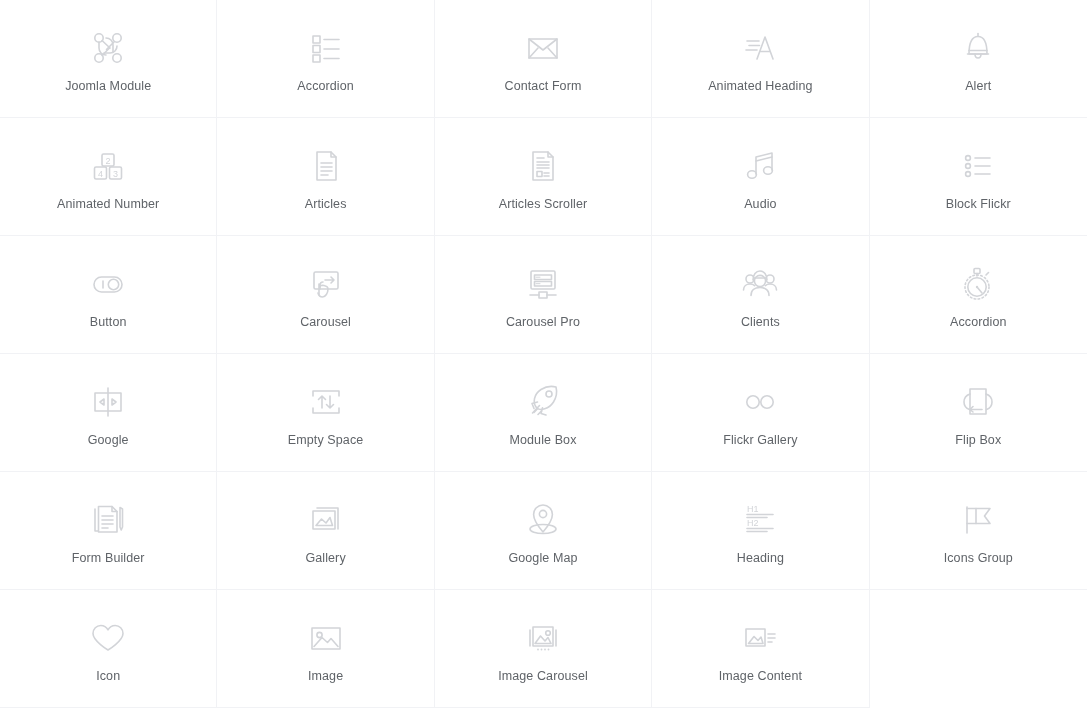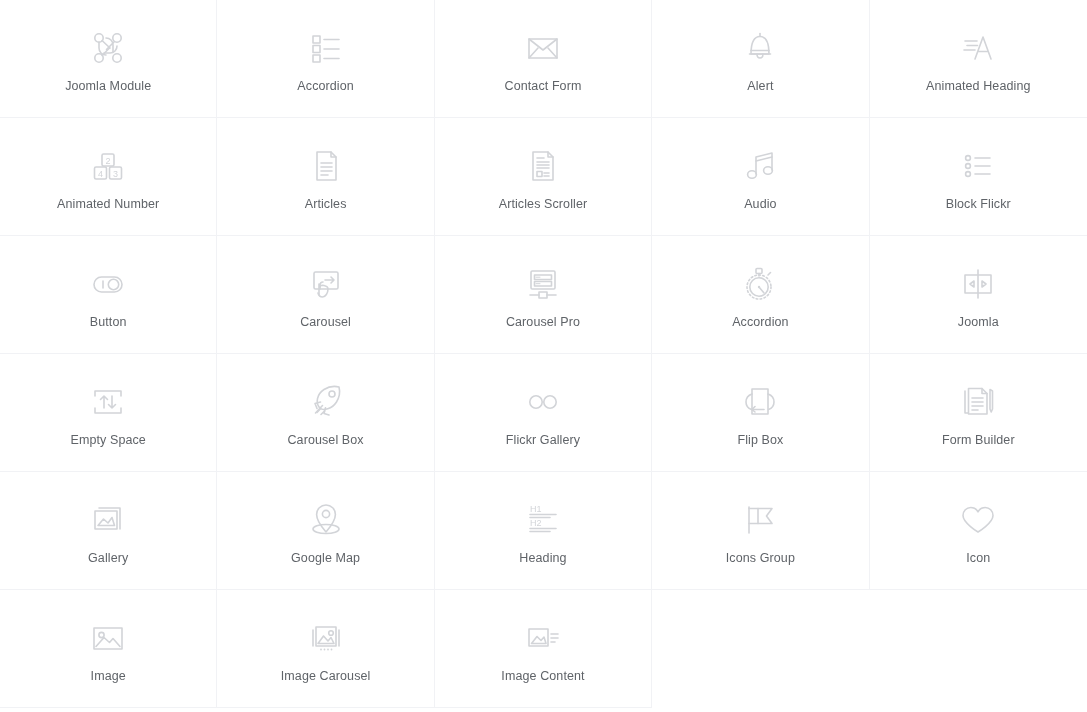--- a/index.html
+++ b/index.html
@@ -121,41 +121,41 @@
         <path d="M8 13 L22 24 L36 13"></path>
         <path d="M8 32 L17 22 M36 32 L27 22"></path>
       </svg>
     </span>
     <span class="element-label">Contact Form</span>
   </div>
 
   <div class="element-cell">
     <span class="icon-wrap">
       <svg viewBox="0 0 44 44">
+        <path d="M19 33 L27 11 L35 33"></path>
+        <line x1="22.5" y1="25.5" x2="31.5" y2="25.5"></line>
+        <line x1="9" y1="15" x2="21" y2="15"></line>
+        <line x1="11" y1="19.5" x2="21.5" y2="19.5"></line>
+        <line x1="8" y1="24" x2="19" y2="24"></line>
+      </svg>
+    </span>
+    <span class="element-label">Animated Heading</span>
+  </div>
+
+  <div class="element-cell">
+    <span class="icon-wrap">
+      <svg viewBox="0 0 44 44">
         <path d="M22 7.5 L22 10"></path>
         <path d="M13 28 C13 20 14.5 10.5 22 10.5 C29.5 10.5 31 20 31 28 Z"></path>
         <line x1="13" y1="24.5" x2="31" y2="24.5"></line>
         <line x1="11.5" y1="28" x2="32.5" y2="28"></line>
         <path d="M19 28 C19 30.5 20.4 32 22 32 C23.6 32 25 30.5 25 28"></path>
       </svg>
     </span>
     <span class="element-label">Alert</span>
-  </div>
-
-  <div class="element-cell">
-    <span class="icon-wrap">
-      <svg viewBox="0 0 44 44">
-        <path d="M19 33 L27 11 L35 33"></path>
-        <line x1="22.5" y1="25.5" x2="31.5" y2="25.5"></line>
-        <line x1="9" y1="15" x2="21" y2="15"></line>
-        <line x1="11" y1="19.5" x2="21.5" y2="19.5"></line>
-        <line x1="8" y1="24" x2="19" y2="24"></line>
-      </svg>
-    </span>
-    <span class="element-label">Animated Heading</span>
   </div>
 
   <div class="element-cell">
     <span class="icon-wrap">
       <svg viewBox="0 0 44 44">
         <rect x="16" y="10" width="12" height="12" rx="1.5"></rect>
         <rect x="8.5" y="23" width="12" height="12" rx="1.5"></rect>
         <rect x="23.5" y="23" width="12" height="12" rx="1.5"></rect>
         <text x="22" y="20" text-anchor="middle">2</text>
         <text x="14.5" y="33" text-anchor="middle">4</text>
@@ -255,20 +255,35 @@
         <line x1="15" y1="15.2" x2="19" y2="15.2" stroke-width="1"></line>
         <line x1="15" y1="21.7" x2="19" y2="21.7" stroke-width="1"></line>
         <line x1="9" y1="33" x2="18" y2="33"></line>
         <line x1="26" y1="33" x2="35" y2="33"></line>
         <rect x="18" y="30" width="8" height="6"></rect>
       </svg>
     </span>
     <span class="element-label">Carousel Pro</span>
   </div>
 
+  <div class="element-cell">
+    <span class="icon-wrap">
+      <svg viewBox="0 0 44 44">
+        <circle cx="12" cy="17" r="4"></circle>
+        <path d="M5.5 28 C5.5 24 8.5 22 12 22 C14 22 15.5 22.6 16.7 23.6"></path>
+        <circle cx="32" cy="17" r="4"></circle>
+        <path d="M38.5 28 C38.5 24 35.5 22 32 22 C30 22 28.5 22.6 27.3 23.6"></path>
+        <path d="M15 18 C15 12.5 18 9 22 9 C26 9 29 12.5 29 18"></path>
+        <circle cx="22" cy="19" r="5.6"></circle>
+        <path d="M13 33.5 C13 28 17 25.5 22 25.5 C27 25.5 31 28 31 33.5"></path>
+        <line x1="16.5" y1="16" x2="27.5" y2="16"></line>
+      </svg>
+    </span>
+    <span class="element-label">Clients</span>
+  </div>
 
   <div class="element-cell">
     <span class="icon-wrap">
       <svg viewBox="0 0 44 44">
         <circle cx="21" cy="25" r="12" stroke-dasharray="1.6 2.4"></circle>
         <circle cx="21" cy="25" r="9.2"></circle>
         <rect x="18" y="6.5" width="6" height="5" rx="1"></rect>
         <line x1="21" y1="11.5" x2="21" y2="14"></line>
         <line x1="30" y1="13" x2="32.5" y2="10.5"></line>
         <line x1="21" y1="25" x2="26" y2="31"></line>
@@ -280,21 +295,21 @@
 
   <div class="element-cell">
     <span class="icon-wrap">
       <svg viewBox="0 0 44 44">
         <rect x="9" y="13" width="26" height="18"></rect>
         <line x1="22" y1="8" x2="22" y2="36"></line>
         <path d="M18 19 L14 22 L18 25 Z"></path>
         <path d="M26 19 L30 22 L26 25 Z"></path>
       </svg>
     </span>
-    <span class="element-label">Joomla</span>
+    <span class="element-label">Google</span>
   </div>
 
   <div class="element-cell">
     <span class="icon-wrap">
       <svg viewBox="0 0 44 44">
         <path d="M9 16 L9 11 L35 11 L35 16"></path>
         <path d="M9 28 L9 33 L35 33 L35 28"></path>
         <path d="M18 28 L18 16 M14.5 19.5 L18 16 L21.5 19.5"></path>
         <path d="M26 16 L26 28 M22.5 24.5 L26 28 L29.5 24.5"></path>
       </svg>
@@ -307,21 +322,21 @@
       <svg viewBox="0 0 44 44">
         <path d="M16 28 C11 23 13 14 20 9.5 C25 6.4 31 6 35 7 C36 11 35.6 17 32.5 22 C28 29 19 31 16 28 Z"></path>
         <circle cx="28" cy="14" r="3"></circle>
         <path d="M16.5 22 L11 23.5 L13 28.5"></path>
         <path d="M21.5 27.8 L20 33.5 L25 35"></path>
         <path d="M18.5 25.5 L11.5 33"></path>
         <path d="M16.5 28.8 L13 32.5"></path>
         <path d="M20.5 31 L17 34.5"></path>
       </svg>
     </span>
-    <span class="element-label">Carousel Box</span>
+    <span class="element-label">Module Box</span>
   </div>
 
   <div class="element-cell">
     <span class="icon-wrap">
       <svg viewBox="0 0 44 44">
         <circle cx="15" cy="22" r="6.2"></circle>
         <circle cx="29" cy="22" r="6.2"></circle>
       </svg>
     </span>
     <span class="element-label">Flickr Gallery</span>

